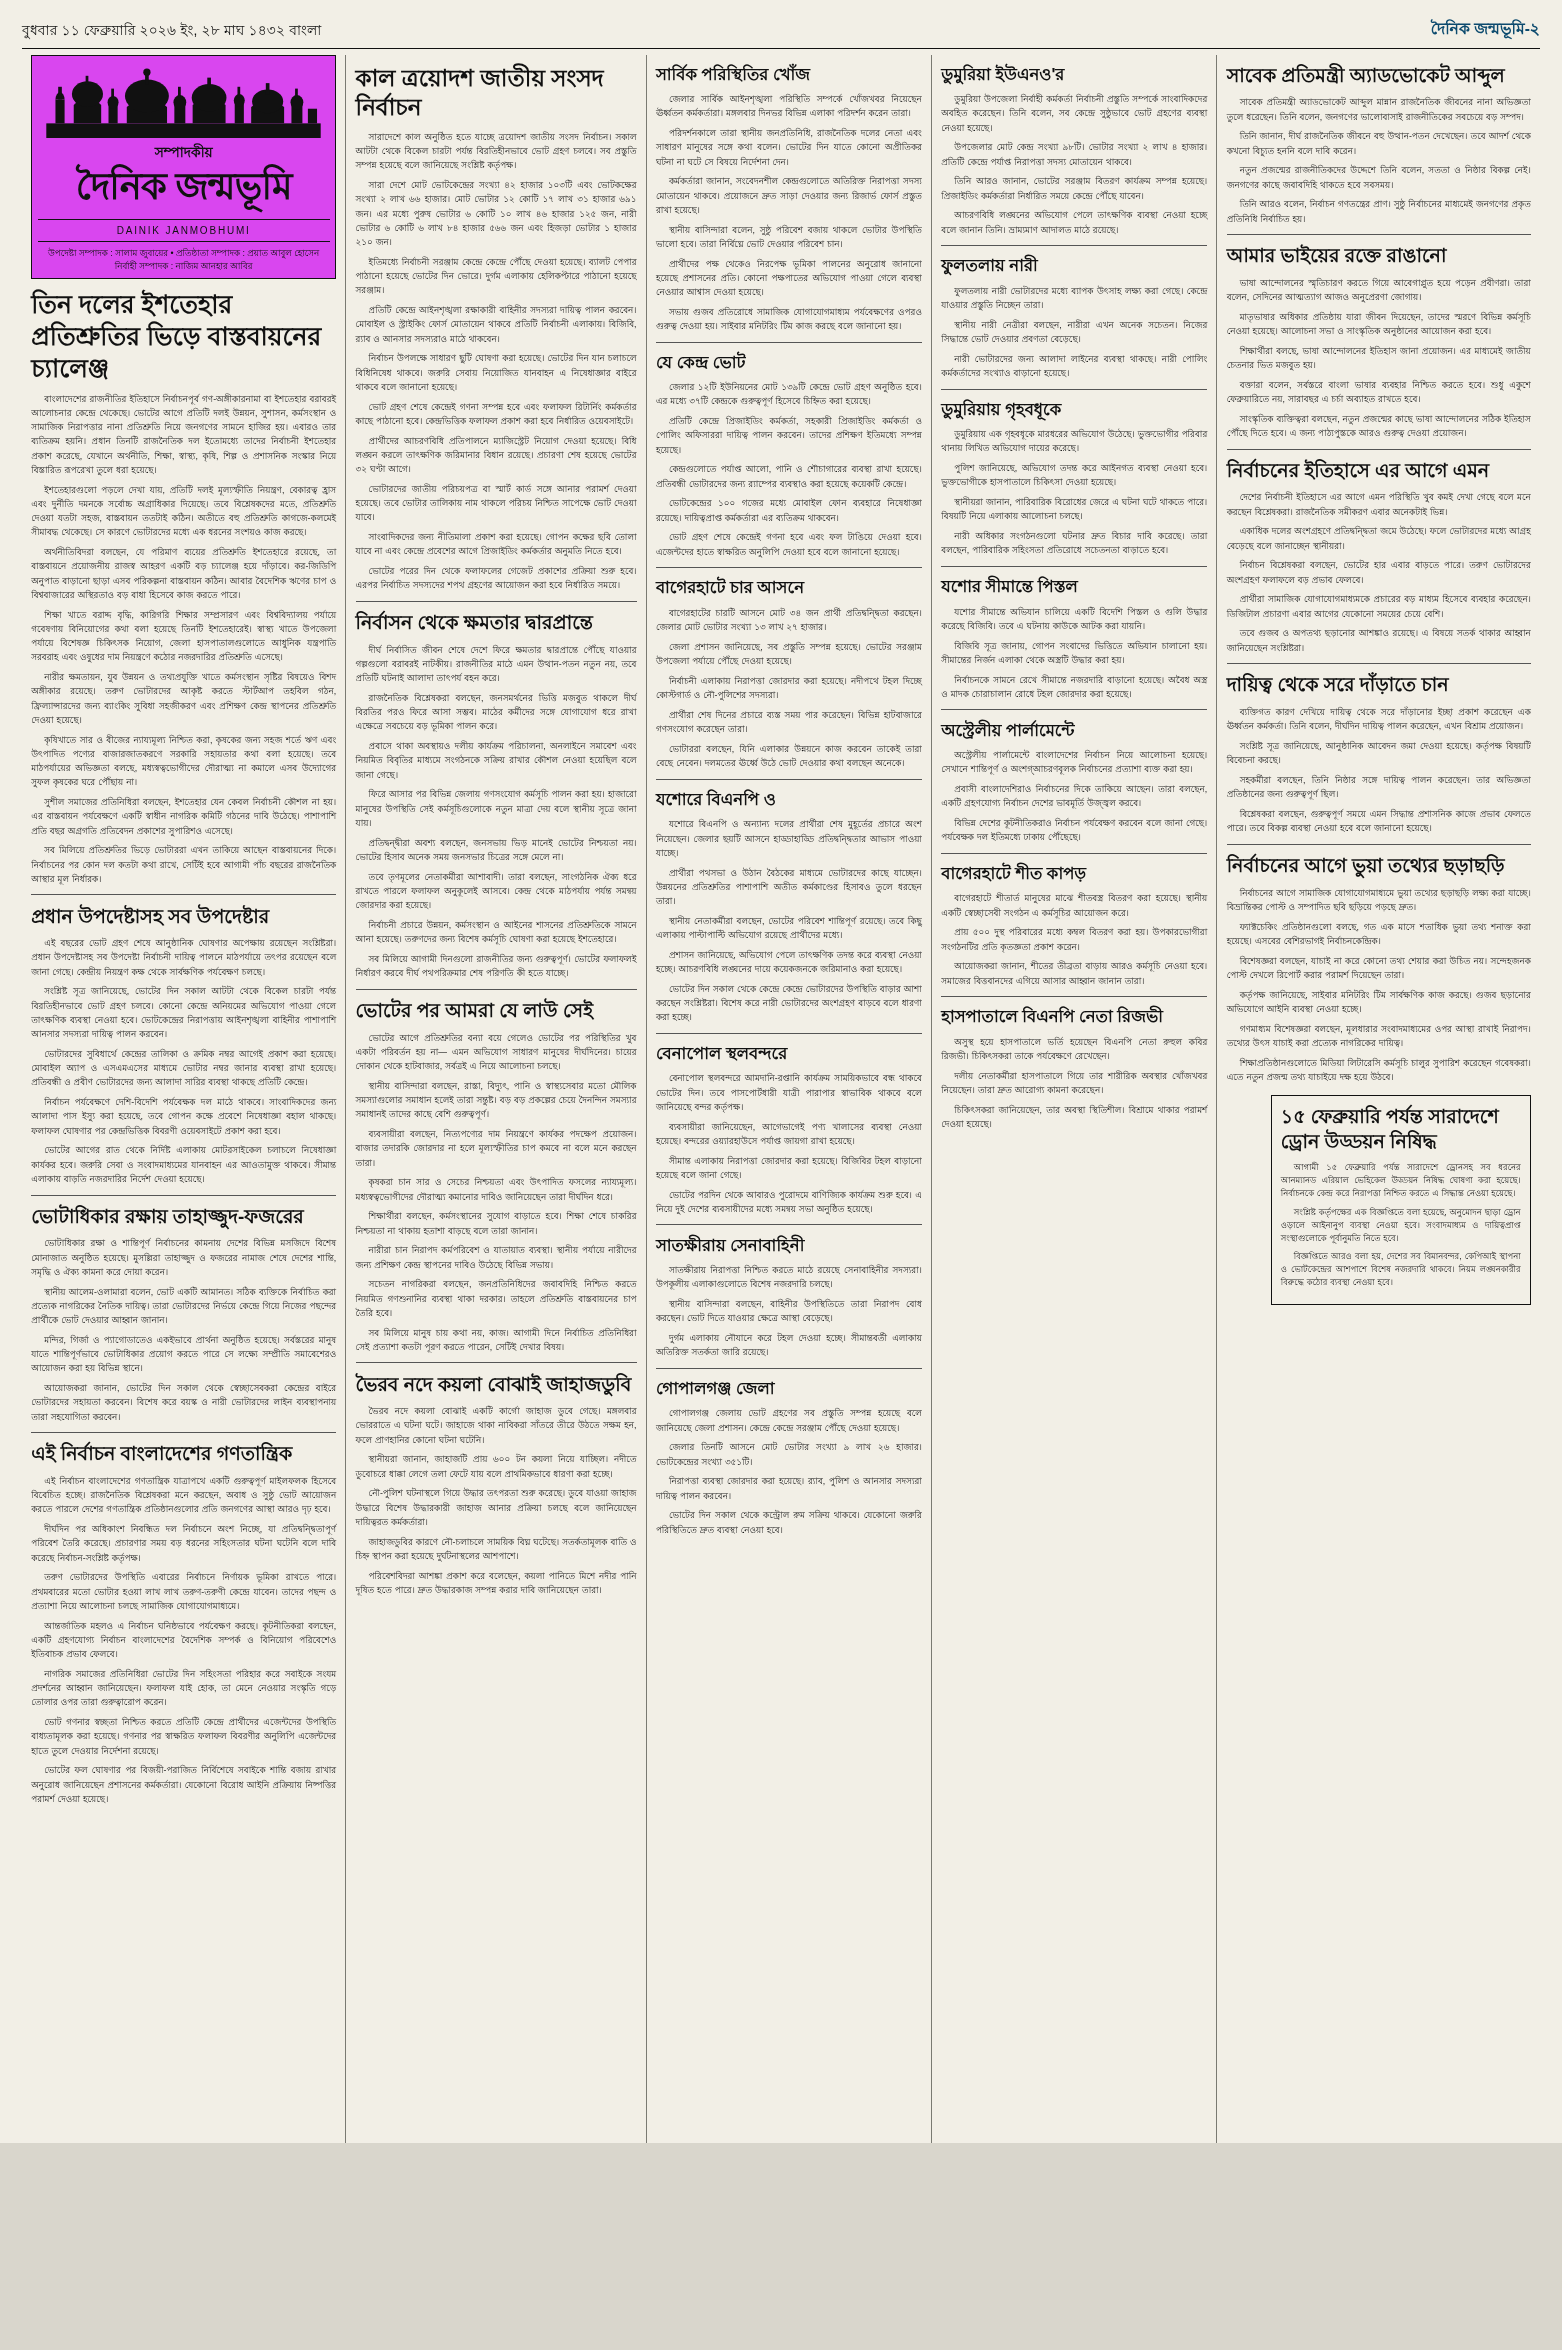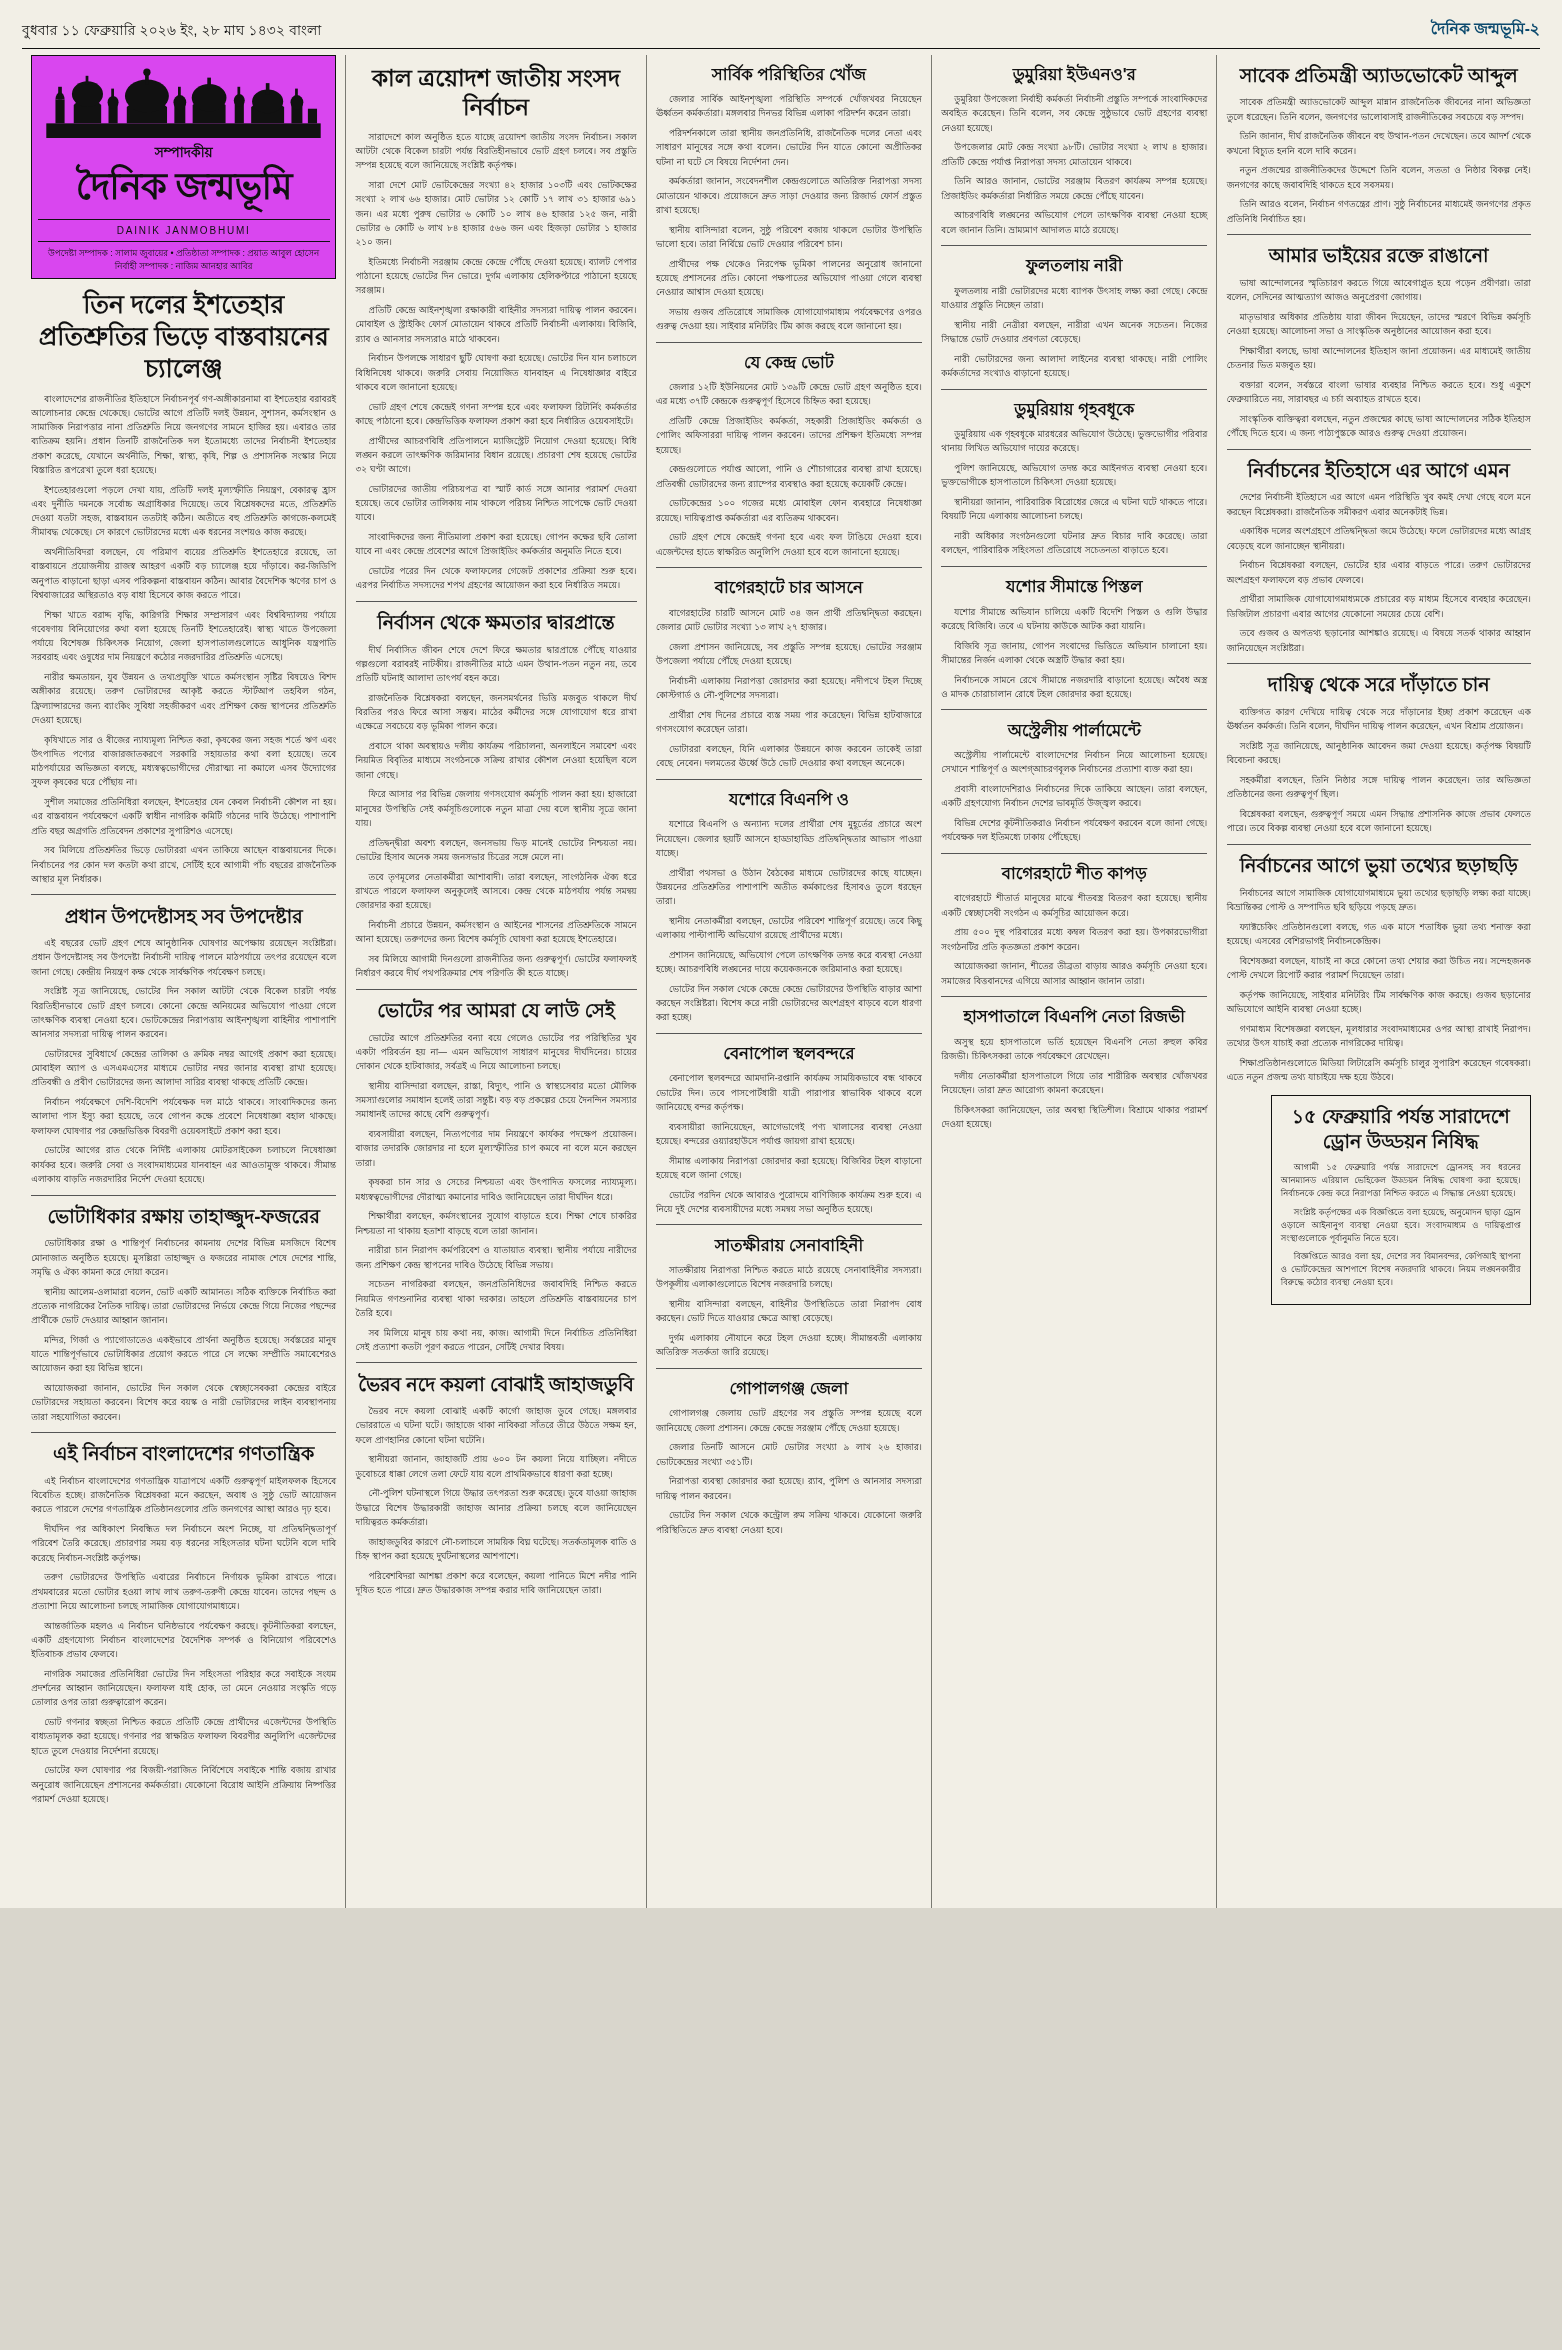--- a/index.html
+++ b/index.html
@@ -5,21 +5,21 @@
   * { box-sizing: border-box; }
   html, body {
     margin: 0; padding: 0;
     background: #d9d6cc;
   }
   body {
     font-family: "Liberation Sans", sans-serif;
   }
   .page {
     width: 1562px;
-    height: 1908px;
+    height: 2143px;
     background: #f2efe6;
     position: relative;
     padding: 16.5px 22px 9.2px 22px;
     overflow: hidden;
   }
   
   .topbar {
     display: flex;
     justify-content: space-between;
     align-items: flex-end;
@@ -93,21 +93,20 @@
     color: #111;
     margin-top: 4.6px;
     line-height: 1.5;
   }
 
   
   h2.hl {
     font-size: 23px;
     line-height: 1.28;
     font-weight: bold;
-    text-align: center;
     color: #111;
     margin: 9.2px 0 7.3px 0;
   }
   h2.hl.sm { font-size: 19px; }
   h2.hl.xs { font-size: 16.5px; }
   h2.hl.lead { font-size: 25px; }
 
   
   .body {
     font-size: 8.8px;

